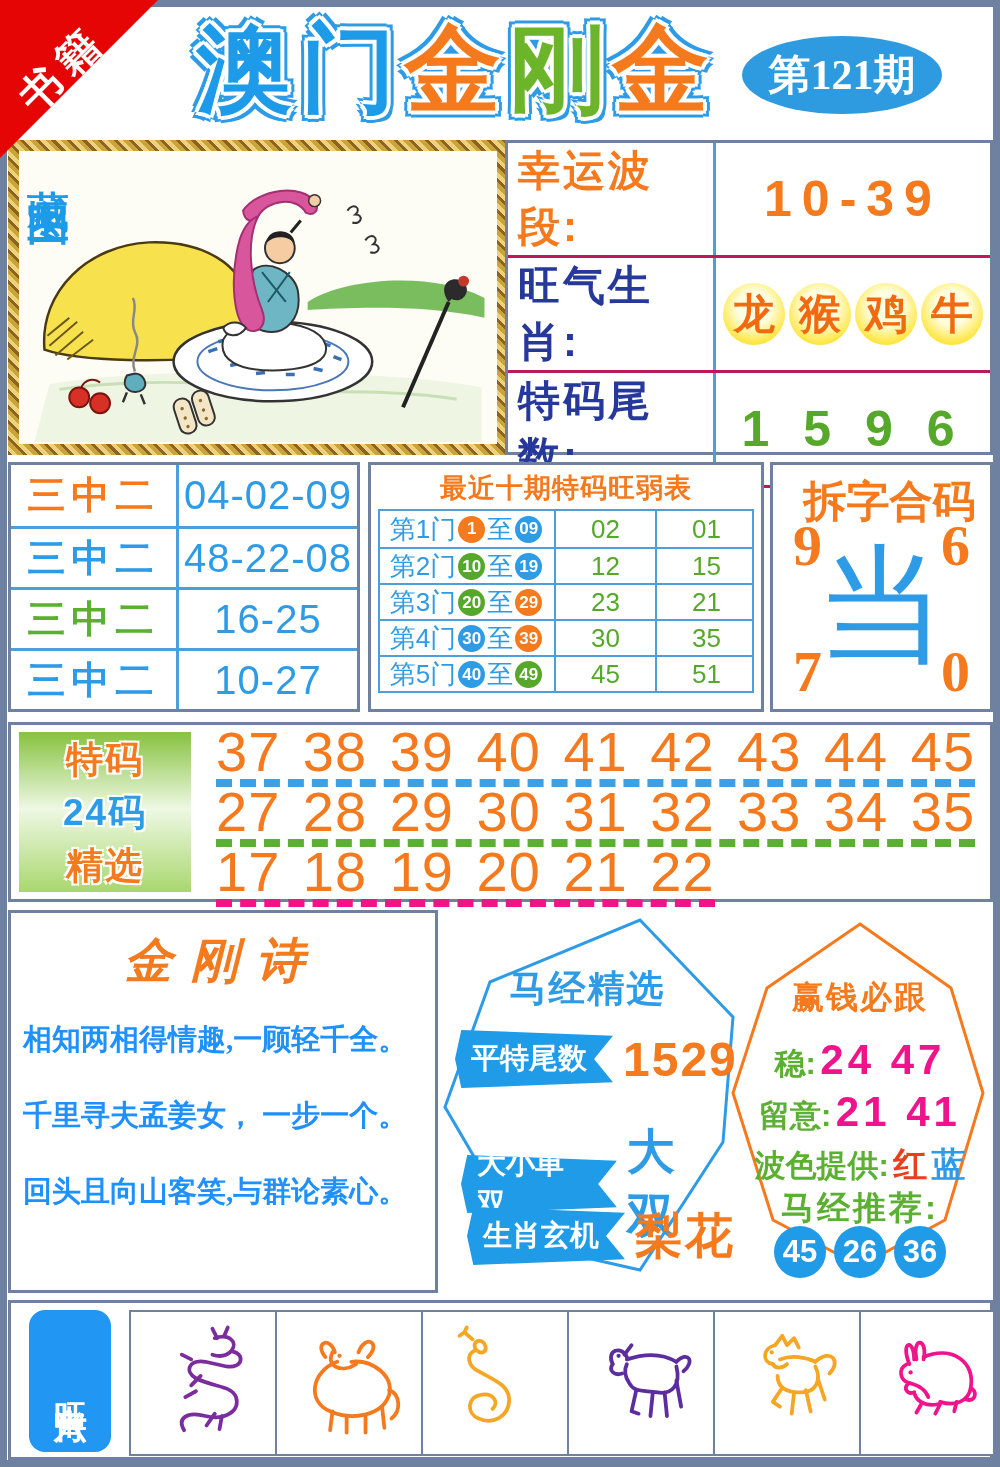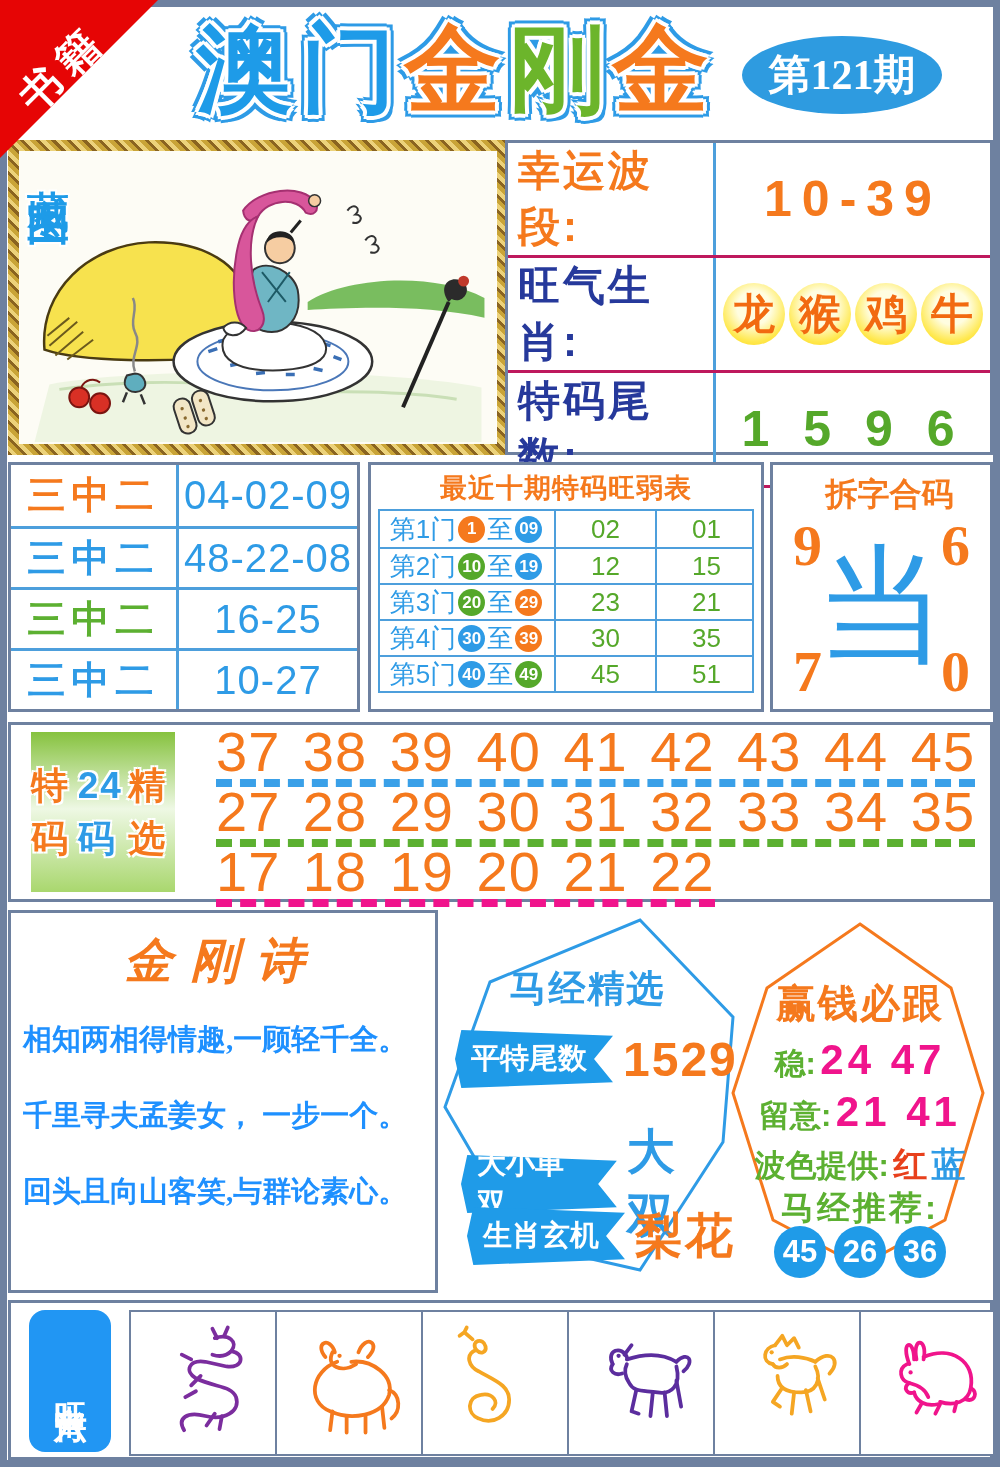--- a/index.html
+++ b/index.html
@@ -57,30 +57,30 @@
   .t-cell{display:flex;align-items:center;justify-content:center;border-left:2px solid #4D9FDC;font-size:26px;}
   .t-cell:first-child{border-left:none;}
   .t-head{color:#2E9BE6;font-weight:bold;letter-spacing:6px;}
   .t-gate{color:#2E9BE6;}
   .t-val{color:#55A82A;}
   .gcirc{width:27px;height:27px;border-radius:50%;color:#fff;font-size:17px;font-weight:bold;
          display:flex;align-items:center;justify-content:center;margin:0 2px;}
 
   
   .split{left:770px;top:462px;width:223px;height:250px;}
-  .split-title{text-align:center;color:#F5791D;font-size:32px;font-weight:bold;margin-top:8px;padding-left:16px;}
+  .split-title{text-align:center;color:#F5791D;font-size:43px;font-weight:bold;margin-top:8px;padding-left:16px;}
   .split-num{position:absolute;color:#F5791D;font-family:"Liberation Serif",serif;font-weight:bold;font-size:58px;line-height:58px;}
   .split-center{position:absolute;left:0;right:0;top:66px;text-align:center;color:#2E9BE6;
       font-family:"Liberation Serif",serif;font-size:130px;line-height:150px;}
 
   
   .picks{left:8px;top:722px;width:985px;height:180px;}
-  .picks-label{position:absolute;left:20px;top:7px;width:144px;height:160px;
+  .picks-label{position:absolute;left:8px;top:7px;width:172px;height:160px;
       background:linear-gradient(#86c23e,#eef8e4 48%,#a9d76e);
-      display:flex;flex-direction:row;align-items:center;justify-content:center;}
+      display:flex;flex-direction:column;align-items:center;justify-content:center;}
   .picks-label div{font-size:37px;font-weight:bold;line-height:53px;letter-spacing:2px;
       text-shadow:-2px -2px 0 #fff,2px -2px 0 #fff,-2px 2px 0 #fff,2px 2px 0 #fff;}
   .picks-rows{position:absolute;left:205px;top:0px;}
   .picks-row{height:60px;}
   .picks-row span{display:inline-block;color:#F5791D;font-size:56px;line-height:54px;word-spacing:6px;letter-spacing:1px;padding-bottom:0px;}
   .u-blue span{border-bottom:8px dashed #3AA0E8;}
   .u-green span{border-bottom:8px dashed #5CB031;}
   .u-pink span{border-bottom:8px dashed #F0148C;}
 
   
@@ -94,21 +94,21 @@
   .shape-svg{position:absolute;z-index:1;}
   .hex-wrap{position:absolute;left:435px;top:912px;width:305px;height:368px;z-index:2;}
   .hex-title{position:absolute;left:0;right:0;top:52px;text-align:center;color:#2E9BE6;font-size:37px;font-weight:bold;letter-spacing:2px;}
   .hex-row{position:absolute;display:flex;align-items:center;}
   .h-ribbon{background:#1F9BE8;color:#fff;font-size:29px;font-weight:bold;height:58px;
       display:flex;align-items:center;justify-content:center;
       clip-path:polygon(4% 0,100% 10%,88% 50%,100% 90%,4% 100%,0 50%);padding:0 26px 0 16px;}
   .hex-val{margin-left:10px;font-size:48px;font-weight:bold;letter-spacing:2px;}
 
   .oct-wrap{position:absolute;left:725px;top:918px;width:270px;height:360px;z-index:2;}
-  .oct-title{position:absolute;left:0;right:0;top:58px;text-align:center;color:#F5791D;font-size:40px;font-weight:bold;letter-spacing:2px;}
+  .oct-title{position:absolute;left:0;right:0;top:58px;text-align:center;color:#F5791D;font-size:32px;font-weight:bold;letter-spacing:2px;}
   .oct-line{position:absolute;left:0;right:0;text-align:center;white-space:nowrap;}
   .g-label{color:#5CB031;font-size:31px;font-weight:bold;}
   .m-val{color:#F0148C;font-size:42px;font-weight:bold;letter-spacing:4px;}
   .oct-circles{position:absolute;left:0;right:0;display:flex;justify-content:center;gap:8px;}
   .bcirc{width:52px;height:52px;border-radius:50%;background:#1F9BE8;color:#fff;font-size:31px;font-weight:bold;
       display:flex;align-items:center;justify-content:center;}
 
   
   .zband{left:8px;top:1300px;width:985px;height:160px;}
   .zband-label{position:absolute;left:18px;top:7px;width:82px;height:142px;background:#2196F3;border-radius:16px;

